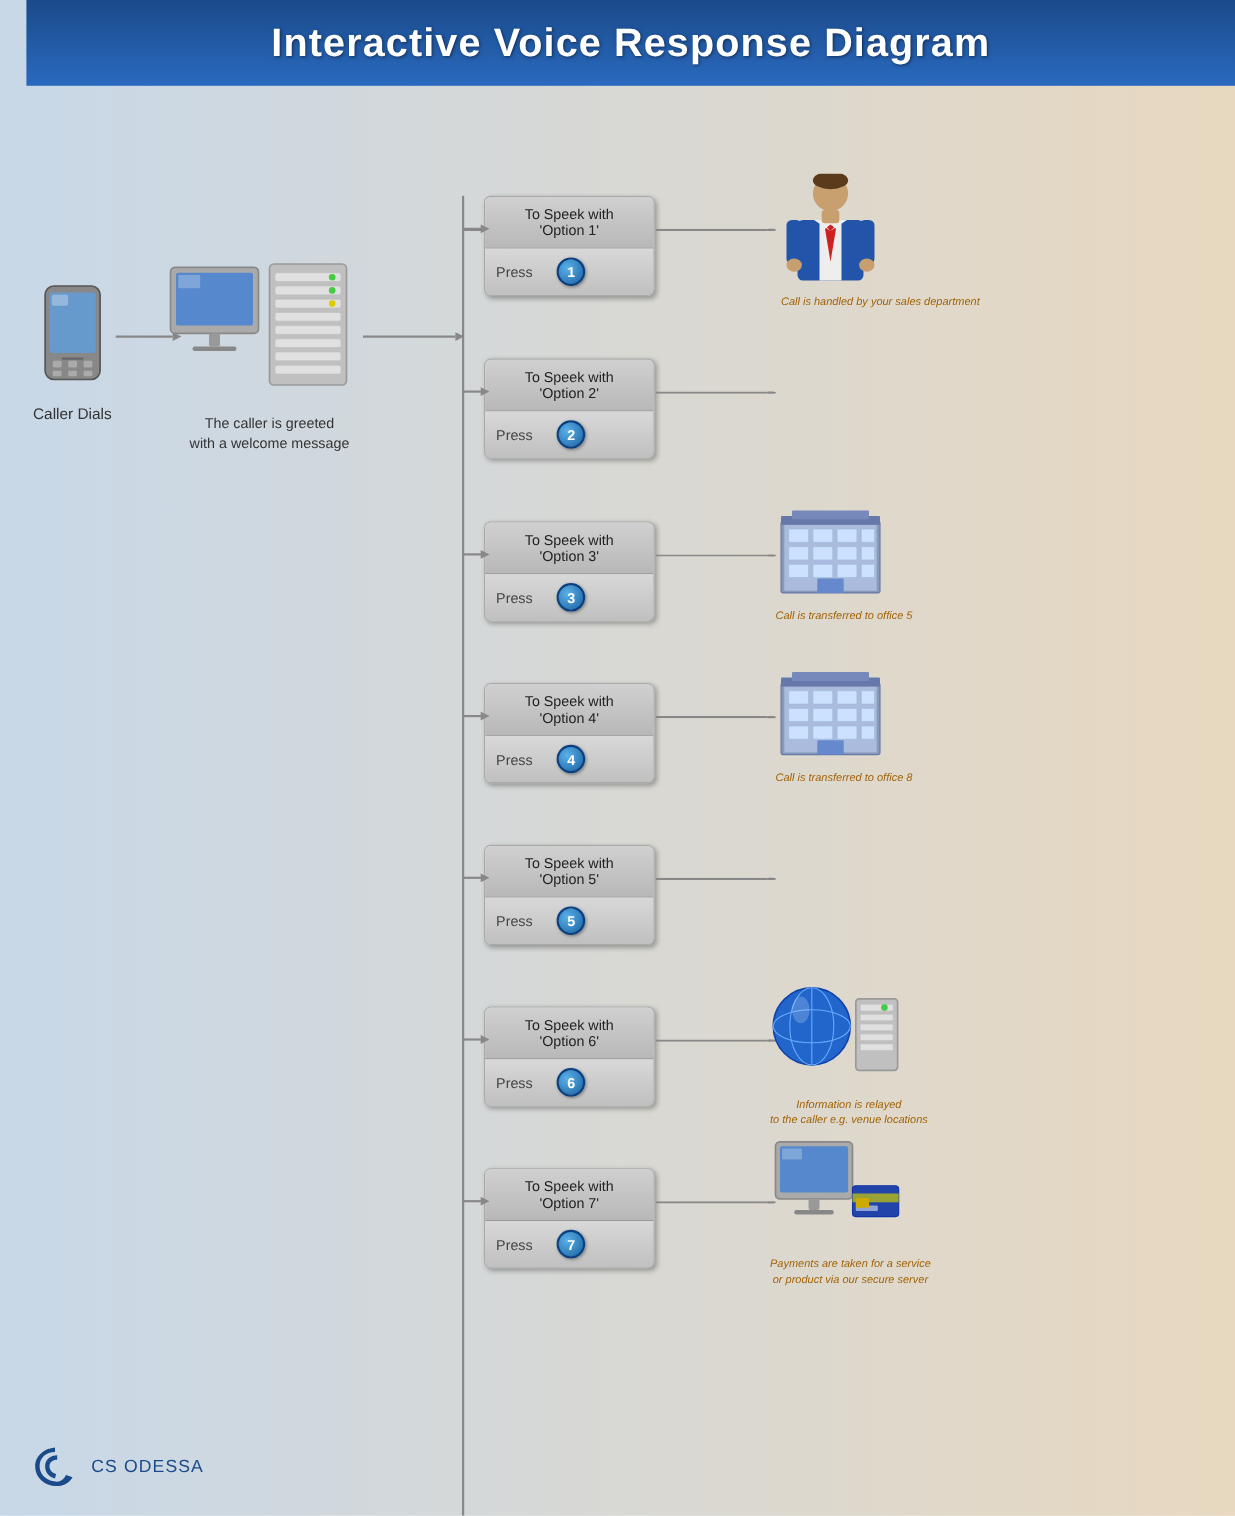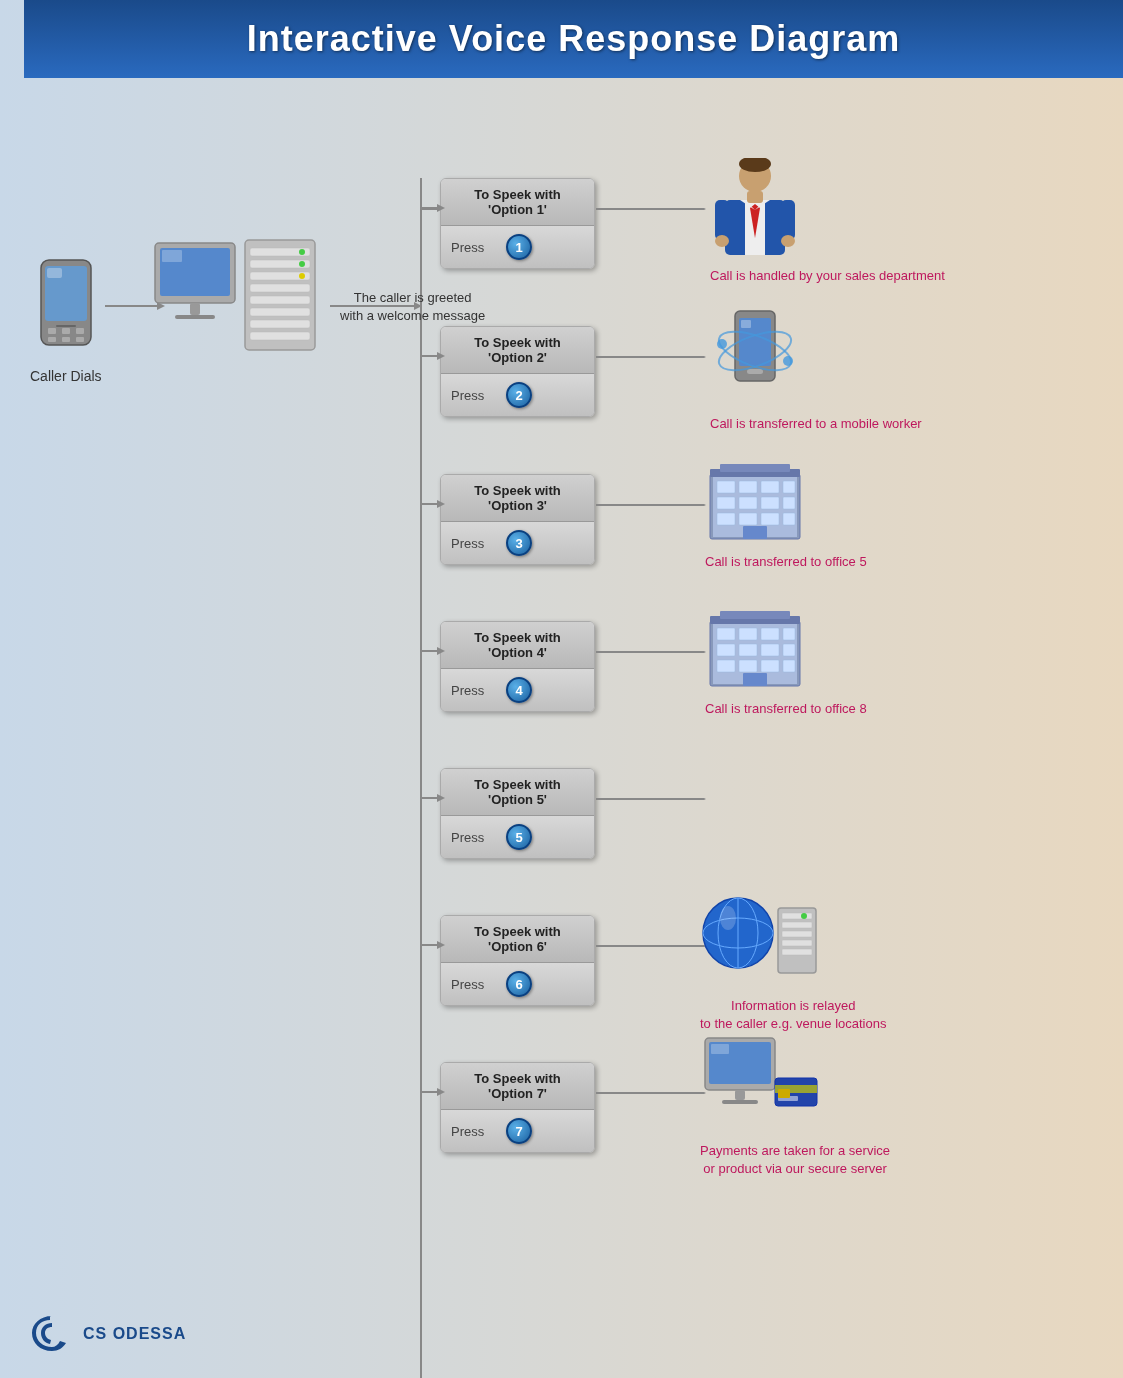--- a/index.html
+++ b/index.html
@@ -49,21 +49,21 @@
       text-align: center;
       margin-top: 5px;
     }
 
     
     .server-section {
       position: absolute;
       left: 150px;
       top: 160px;
       display: flex;
-      flex-direction: row;
+      flex-direction: column;
       align-items: center;
     }
 
     .server-label {
       font-size: 13px;
       color: #333;
       text-align: center;
       margin-top: 8px;
       line-height: 1.4;
     }
@@ -88,21 +88,21 @@
       border-radius: 6px;
       box-shadow: 2px 2px 5px rgba(0,0,0,0.3);
       overflow: hidden;
     }
 
     .option-box-top {
       background: linear-gradient(to bottom, #d0d0d0, #b8b8b8);
       padding: 8px 10px;
       text-align: center;
       font-size: 13px;
-      font-weight: bold;
+      font-weight: normal;
       color: #222;
       border-bottom: 1px solid #999;
     }
 
     .option-box-bottom {
       background: linear-gradient(to bottom, #d8d8d8, #c0c0c0);
       padding: 8px 10px;
       display: flex;
       align-items: center;
       gap: 22px;
@@ -127,41 +127,42 @@
       border: 2px solid #0a4080;
       box-shadow: 1px 1px 3px rgba(0,0,0,0.4);
     }
 
     
     .outcome {
       position: absolute;
     }
 
     .outcome-label {
-      font-size: 13px;
-      color: #be185d;
+      font-size: 10px;
+      color: #a16207;
       text-align: center;
       margin-top: 5px;
       line-height: 1.4;
+      font-style: italic;
     }
 
     
     .logo {
       position: absolute;
       bottom: 20px;
       left: 30px;
       display: flex;
       align-items: center;
       gap: 8px;
     }
 
     .logo-text {
       font-size: 16px;
       color: #1a4a8a;
-      font-weight: bold;
+      font-weight: normal;
       letter-spacing: 1px;
     }
   </style>
 </head>
 <body>
 
 <div class="header">
   <span>Interactive Voice Response Diagram</span>
 </div>
 
@@ -275,35 +276,20 @@
     <div class="option-box-bottom">
       <span class="press-label">Press</span>
       <div class="number-badge">2</div>
     </div>
   </div>
   <svg style="position:absolute;left:596px;top:278px;" width="110" height="2">
     <line x1="0" y1="1" x2="102" y2="1" stroke="#888" stroke-width="2"></line>
     <polygon points="102,-3 110,1 102,5" fill="#888"></polygon>
   </svg>
 
-  <div class="outcome" style="top:228px;left:710px;">
-    <svg width="90" height="100" viewBox="0 0 90 100">
-
-      <rect x="25" y="5" width="40" height="70" rx="5" fill="#888" stroke="#666" stroke-width="1.5"></rect>
-      <rect x="29" y="12" width="32" height="48" rx="2" fill="#5588cc"></rect>
-      <rect x="31" y="14" width="10" height="8" rx="1" fill="rgba(255,255,255,0.3)"></rect>
-      <rect x="37" y="63" width="16" height="5" rx="2.5" fill="#aaa"></rect>
-
-      <ellipse cx="45" cy="45" rx="38" ry="15" fill="none" stroke="#4499dd" stroke-width="2" transform="rotate(-20,45,45)" opacity="0.7"></ellipse>
-      <ellipse cx="45" cy="45" rx="38" ry="15" fill="none" stroke="#4499dd" stroke-width="2" transform="rotate(20,45,45)" opacity="0.7"></ellipse>
-      <circle cx="12" cy="38" r="5" fill="#4499dd" opacity="0.8"></circle>
-      <circle cx="78" cy="55" r="5" fill="#4499dd" opacity="0.8"></circle>
-    </svg>
-    <div class="outcome-label">Call is transferred to a mobile worker</div>
-  </div>
 
   <div class="option-box" style="top:396px;">
     <div class="option-box-top">To Speek with<br>'Option 3'</div>
     <div class="option-box-bottom">
       <span class="press-label">Press</span>
       <div class="number-badge">3</div>
     </div>
   </div>
   <svg style="position:absolute;left:596px;top:426px;" width="110" height="2">
     <line x1="0" y1="1" x2="102" y2="1" stroke="#888" stroke-width="2"></line>

